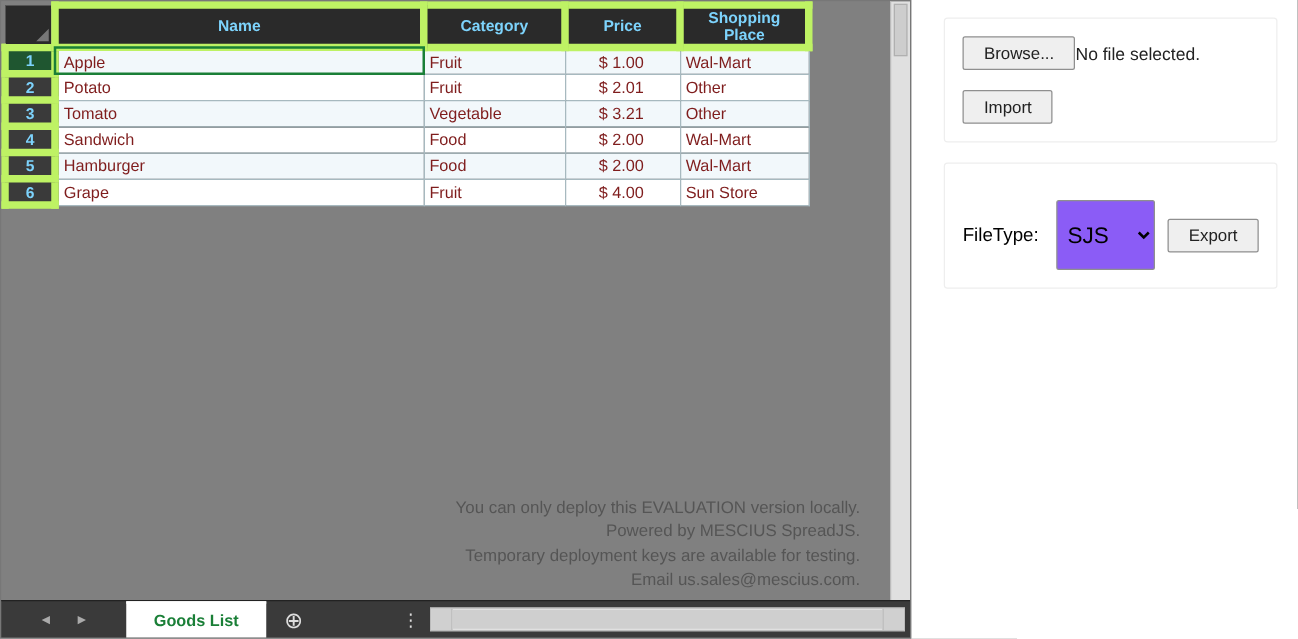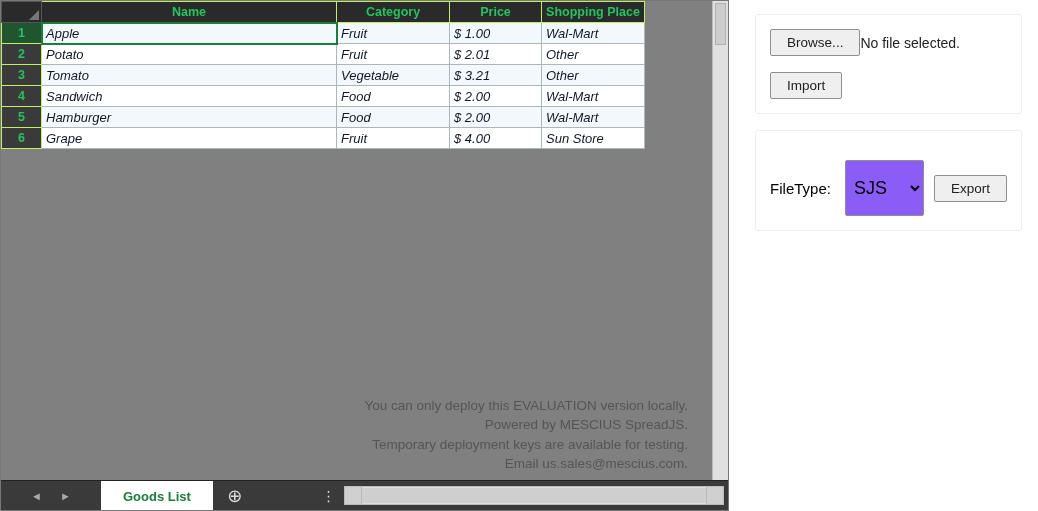--- a/index.html
+++ b/index.html
@@ -56,42 +56,41 @@
   }
   .corner::after{
     content:"";
     position:absolute;
     right:2px;bottom:2px;
     border-left:10px solid transparent;
     border-bottom:10px solid #777;
   }
   th.colhdr, th.rowhdr {
     background: #2a2a2a;
-    color: #22c55e;
+    color: #7dd3fc;
     font-weight: bold;
     font-size: 12.5px;
-    border: 1px solid #bef264;
+    border: 6px solid #bef264;
     padding: 0 4px;
     height:21px;
   }
   th.rowhdr { width:40px; text-align:center; background:#3a3a3a;}
   th.colhdr { text-align:center; }
   td.cell {
     background:#f2f8fb;
     border:1px solid #a7b9bf;
     padding:0 4px;
     height:21px;
-    color:#0f172a;
+    color:#7f1d1d;
     vertical-align:middle;
     white-space:nowrap;
     overflow:hidden;
-    font-style:italic;
   }
   tr.odd td.cell { background:#ffffff; }
-  td.price { text-align:left; padding-right:6px;}
+  td.price { text-align:center; padding-right:6px;}
   .active-cell {
     outline:2px solid #1a7f37;
     outline-offset:-1px;
     position:relative;
   }
   .active-row th.rowhdr { background:#1f5630; }
   .watermark {
     position:absolute;
     right:24px;
     bottom:6px;

